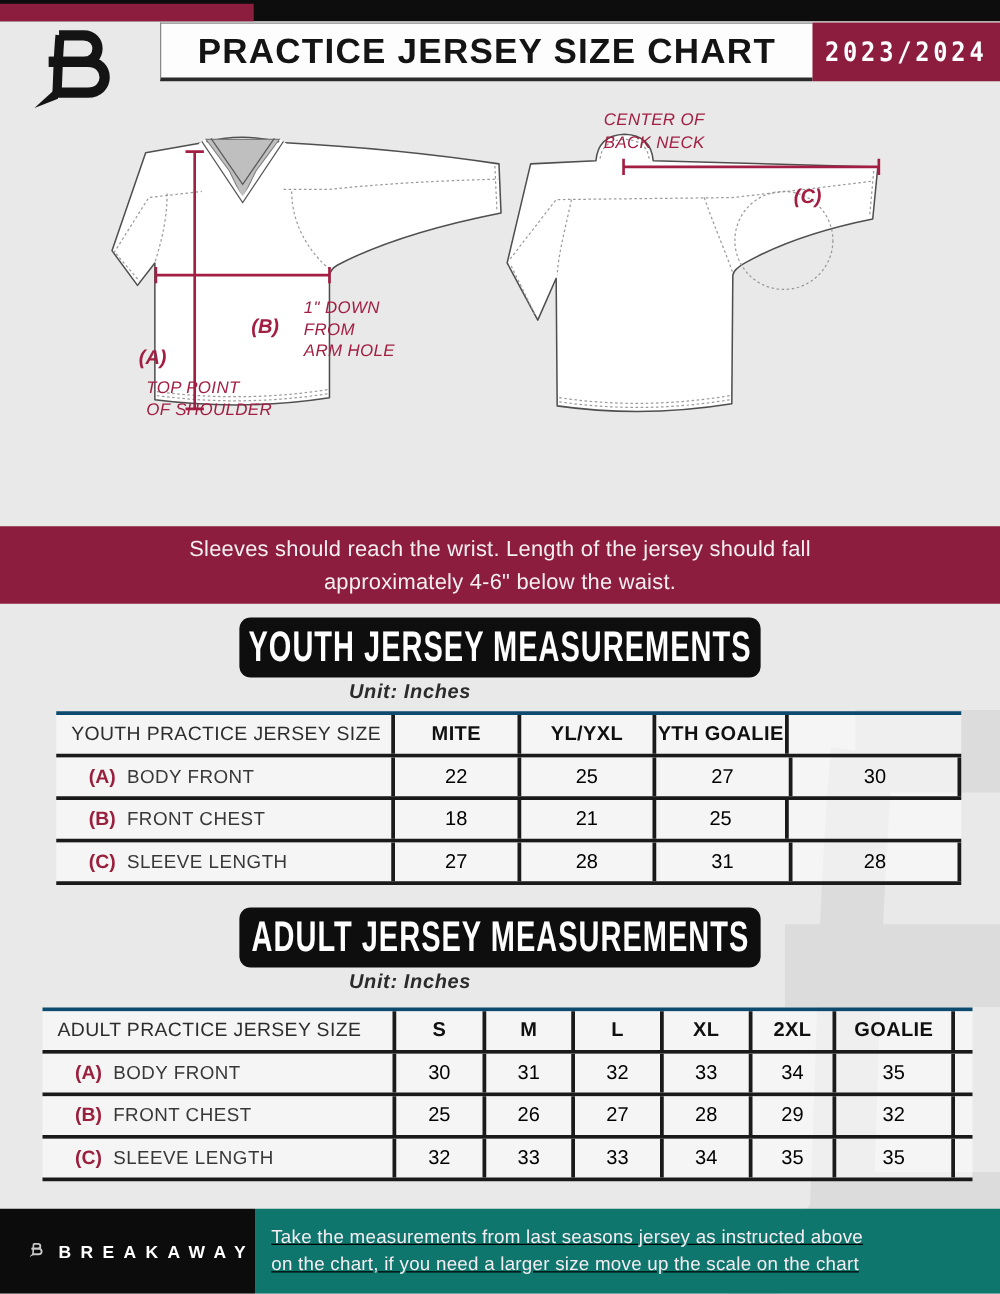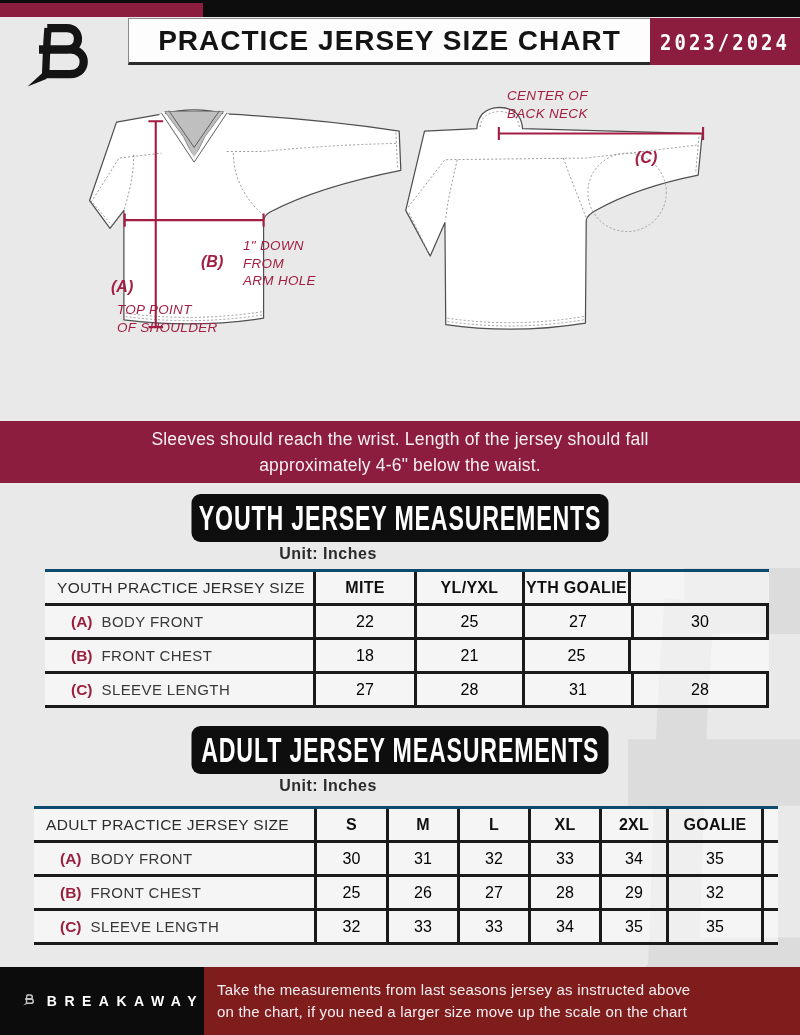--- a/index.html
+++ b/index.html
@@ -32,21 +32,21 @@
   
   .banner{left:0;top:421px;width:800px;height:62px;background:#8c1d3f;z-index:1;
           display:flex;flex-direction:column;align-items:center;justify-content:center;}
   .banner span{display:block;color:#f6eff2;font-size:17.5px;line-height:26px;text-align:center;letter-spacing:.2px;}
 
   
   .pill{left:50%;transform:translateX(-50%);width:417px;height:48px;background:#0e0e0e;border-radius:9px;
         display:flex;align-items:center;justify-content:center;z-index:1;}
   .pill span{color:#fff;font-weight:bold;font-size:29px;letter-spacing:1px;white-space:nowrap;
              transform:scale(.8,1.18);}
-  .unit{left:0;width:656px;text-align:center;z-index:1;font-weight:bold;
+  .unit{left:0;width:656px;text-align:center;z-index:1;font-style:italic;font-weight:bold;
         font-size:16px;color:#2b2b2b;letter-spacing:.5px;}
 
   
   .tbl{z-index:1;border-top:3px solid #0c4a6e;}
   .trow{display:grid;height:34px;box-sizing:border-box;border-bottom:3px solid #1a1a1a;
         background:rgba(255,255,255,.55);}
   .yrow{grid-template-columns:268px 101px 108px 109px 138px;}
   .arow{grid-template-columns:280px 72px 71px 71px 71px 67px 98px 14px;}
   .c{display:flex;align-items:center;justify-content:center;height:100%;box-sizing:border-box;}
   .c.v{border-left:3px solid #1a1a1a;}
@@ -58,22 +58,22 @@
   .cornerhead{font-size:15.5px;color:#2d2d2d;letter-spacing:.3px;}
   .tag{color:#9a1f3d;font-weight:bold;font-size:15.5px;margin-right:9px;}
   .lbl{color:#383838;font-size:15px;letter-spacing:.4px;}
   .num{font-size:16px;color:#000000;}
 
   
   .footer{left:0;top:967px;width:800px;height:68px;display:flex;z-index:2;}
   .f-black{width:204px;height:100%;background:#0c0c0c;display:flex;align-items:center;position:relative;}
   .f-logo{margin-left:22px;}
   .f-brand{color:#fff;font-weight:bold;font-size:14px;letter-spacing:7.5px;margin-left:10px;white-space:nowrap;}
-  .f-maroon{flex:1;height:100%;background:#7f1d1d;display:flex;flex-direction:column;justify-content:center;
-            padding-left:13px;box-sizing:border-box;}
+  .f-maroon{flex:1;height:100%;background:#0f766e;display:flex;flex-direction:column;justify-content:center;
+            padding-left:13px;box-sizing:border-box;text-decoration:underline;}
   .f-maroon span{display:block;color:#f5edf1;font-size:15px;line-height:22.4px;letter-spacing:.2px;white-space:pre;}
 </style>
 </head>
 <body>
 
 <div class="page">
 
   <div class="abs topbar-black"></div>
   <div class="abs topbar-maroon"></div>
 
@@ -151,21 +151,21 @@
     <span>TOP POINT</span>
       <span>OF SHOULDER</span>
   </div>
   <div class="abs mtag" style="left:201px;top:253px;">(B)</div>
   <div class="abs mnote" style="left:243px;top:237px;">
     <span>1" DOWN</span>
       <span>FROM</span>
       <span>ARM HOLE</span>
   </div>
   <div class="abs mtag" style="left:635px;top:149px;">(C)</div>
-  <div class="abs mnote" style="left:483px;top:87px;margin-left:24px;">
+  <div class="abs mnote" style="left:483px;top:87px;">
     <span>CENTER OF</span>
       <span>BACK NECK</span>
   </div>
 
   <div class="abs banner">
     <span>Sleeves should reach the wrist. Length of the jersey should fall</span>
     <span>approximately 4-6" below the waist.</span>
   </div>
 
   <div class="abs pill" style="top:494px;">

